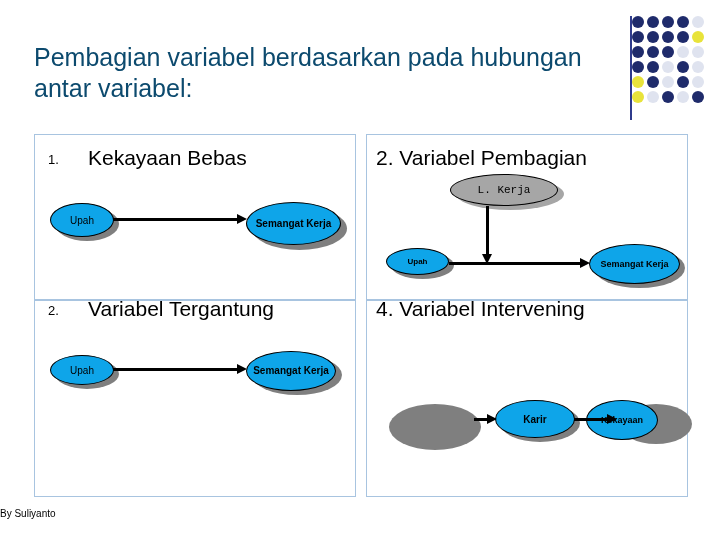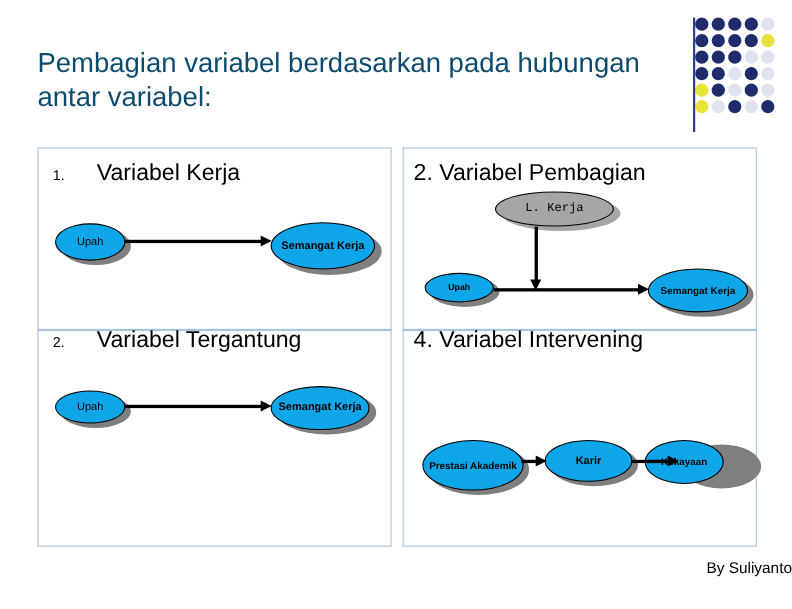--- a/index.html
+++ b/index.html
@@ -139,22 +139,22 @@
     border-left: 5.5px solid transparent;
     border-right: 5.5px solid transparent;
   }
 
   
   .footer {
     position: absolute;
     left: 0;
     top: 508px;
     width: 720px;
-    text-align: right;
-    font-size: 14px;
+    text-align: left;
+    font-size: 10px;
     color: #000000;
   }
 </style>
 </head>
 <body>
 
 <div class="slide">
 
   <div class="dot-grid">
       <div class="dot" style="left: 0px; top: 0px; background: rgb(31, 43, 107);"></div>
@@ -187,21 +187,21 @@
       <div class="dot" style="left: 30px; top: 75px; background: rgb(31, 43, 107);"></div>
       <div class="dot" style="left: 45px; top: 75px; background: rgb(223, 227, 239);"></div>
       <div class="dot" style="left: 60px; top: 75px; background: rgb(31, 43, 107);"></div>
     </div>
   <div class="rule-v"></div>
 
   <div class="title">Pembagian variabel berdasarkan pada hubungan antar variabel:</div>
 
   <div class="quad q1"></div>
   <div class="quad-num" style="left:48px; top:152px;">1.</div>
-  <div class="quad-label" style="left:88px; top:146px;">Variabel Kerja</div>
+  <div class="quad-label" style="left:88px; top:146px;">Kekayaan Bebas</div>
 
   <div class="ell-shadow" style="left:55px; top:207px; width:64px; height:34px;"></div>
   <div class="ell" style="left:50px; top:203px; width:64px; height:34px; font-size:10px;">Upah</div>
 
   <div class="ell-shadow" style="left:252px; top:207px; width:95px; height:43px;"></div>
   <div class="ell" style="left:246px; top:202px; width:95px; height:43px; font-size:10px; font-weight:bold; line-height:12px;">Semangat Kerja</div>
 
   <div class="arrow-h" style="left:113px; top:218px; width:125px;"></div>
 
   <div class="quad q2"></div>
@@ -228,21 +228,20 @@
 
   <div class="ell-shadow" style="left:252px; top:355px; width:90px; height:40px;"></div>
   <div class="ell" style="left:246px; top:351px; width:90px; height:40px; font-size:10px; font-weight:bold; line-height:12px;">Semangat Kerja</div>
 
   <div class="arrow-h" style="left:113px; top:368px; width:125px;"></div>
 
   <div class="quad q4"></div>
   <div class="quad-label" style="left:376px; top:297px;"><span>4.</span> <span>Variabel Intervening</span></div>
 
   <div class="ell-shadow" style="left:389px; top:404px; width:92px; height:46px;"></div>
-  <div class="ell" style="left:384px; top:400px; width:92px; height:46px; font-size:9px; font-weight:bold; line-height:11px;">Prestasi Akademik</div>
 
   <div class="ell-shadow" style="left:500px; top:404px; width:80px; height:38px;"></div>
   <div class="ell" style="left:495px; top:400px; width:80px; height:38px; font-size:10px; font-weight:bold;">Karir</div>
 
   <div class="ell-shadow" style="left:620px; top:404px; width:72px; height:40px;"></div>
   <div class="ell" style="left:586px; top:400px; width:72px; height:40px; font-size:9px; font-weight:bold; line-height:11px;">Kekayaan</div>
 
   <div class="arrow-h" style="left:474px; top:418px; width:14px;"></div>
   <div class="arrow-h" style="left:574px; top:418px; width:34px;"></div>
 

